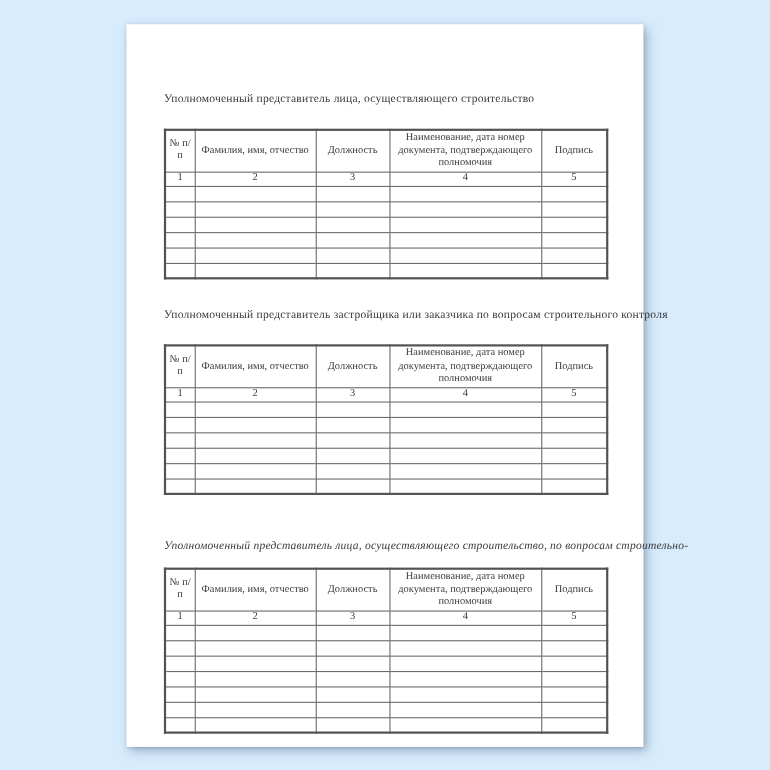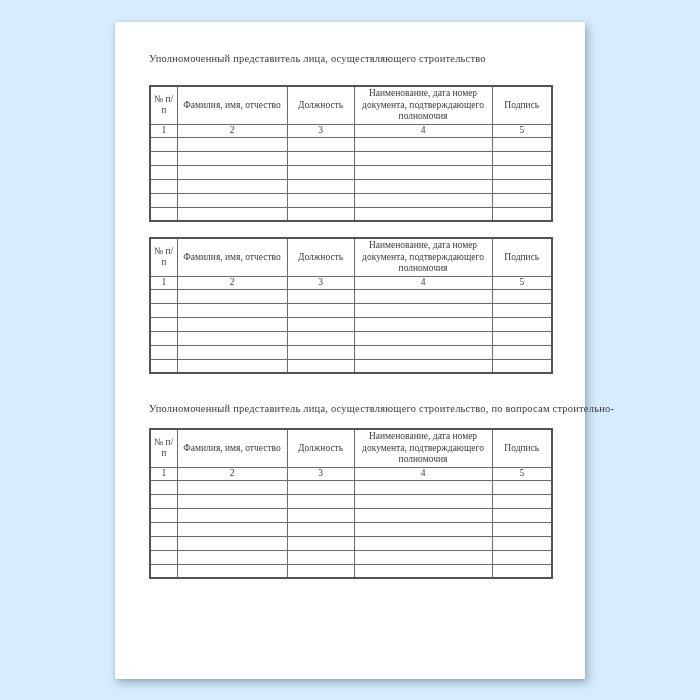--- a/index.html
+++ b/index.html
@@ -13,23 +13,24 @@
   .page {
     position:absolute; left:115px; top:22px; width:470px; height:657px;
     background:#ffffff;
     box-shadow: 3px 4px 9px rgba(108,130,158,.55), 0 1px 3px rgba(108,130,158,.35);
     padding:26px 35px 0 34px;
   }
   .doc-section { }
   .section-heading {
     font-size:10.5px; line-height:22px; color:var(--ink); letter-spacing:.2px;
     white-space:nowrap;
+    margin-top:32px;
   }
   .doc-section:nth-of-type(2) .section-heading { margin-top:22px; }
-  .doc-section:nth-of-type(3) .section-heading { margin-top:24px; }
+  .doc-section:nth-of-type(3) .section-heading { margin-top:36px;font-style:italic; }
   .sec-table {
     margin-top:15px; border-collapse:collapse; table-layout:fixed;
     width:402px; color:var(--ink);
     border:2px solid var(--grid-outer);
     padding-left:12px;
   }
   .doc-section:nth-of-type(3) .sec-table { margin-top:8px; }
   .sec-table col.c0 { width:27px; }
   .sec-table col.c1 { width:110px; }
   .sec-table col.c2 { width:67px; }
@@ -121,20 +122,23 @@
             <td></td>
             <td></td>
             <td></td>
             <td></td>
           </tr>
         </tbody>
     </table>
   </section>
 
   <section class="doc-section">
+    <div class="section-heading">
+        <div>Уполномоченный представитель застройщика или заказчика по вопросам строительного контроля</div>
+      </div>
     <table class="sec-table">
       <colgroup>
         <col class="c0">
           <col class="c1">
           <col class="c2">
           <col class="c3">
           <col class="c4">
       </colgroup>
       <thead>
         <tr class="header-row">

